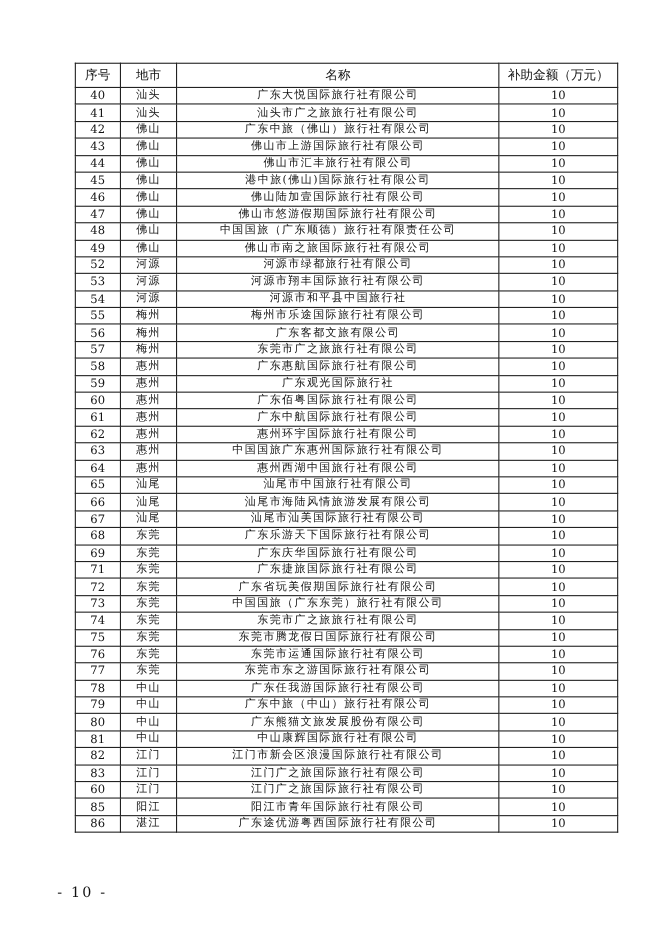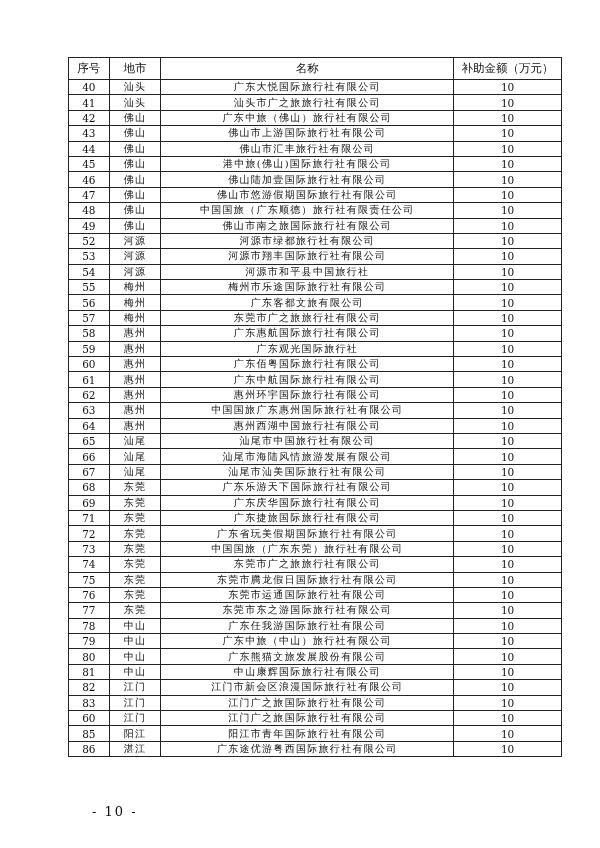--- a/index.html
+++ b/index.html
@@ -8,21 +8,21 @@
   .tbl { position:absolute; left:56px; top:57px; width:494px;
          border-collapse:collapse; table-layout:fixed;margin-left:12px; }
   .tbl th, .tbl td { border:1px solid #222; padding:0; text-align:center;
          white-space:nowrap; overflow:hidden; }
   .tbl th { height:21px; font-family:"DejaVu Sans", "Liberation Sans", sans-serif;
          font-size:11.5px; font-weight:normal; }
   .tbl td { height:14.4px; font-size:10px; line-height:14px; letter-spacing:1.3px; }
   .tbl td.num, .tbl td.amt { letter-spacing:0; font-size:10.5px; }
   .c1 { width:37px; } .c2 { width:47px; } .c3 { width:266px; } .c4 { width:98px; }
   .pageno { position:absolute; left:52px; top:804px; font-size:13px;
-            letter-spacing:2px; font-family:"DejaVu Serif", serif;margin-left:40px; }
+            letter-spacing:2px; font-family:"DejaVu Serif", serif; }
 </style>
 </head>
 <body>
 
 <table class="tbl">
   <colgroup>
       <col class="c1">
       <col class="c2">
       <col class="c3">
       <col class="c4">

